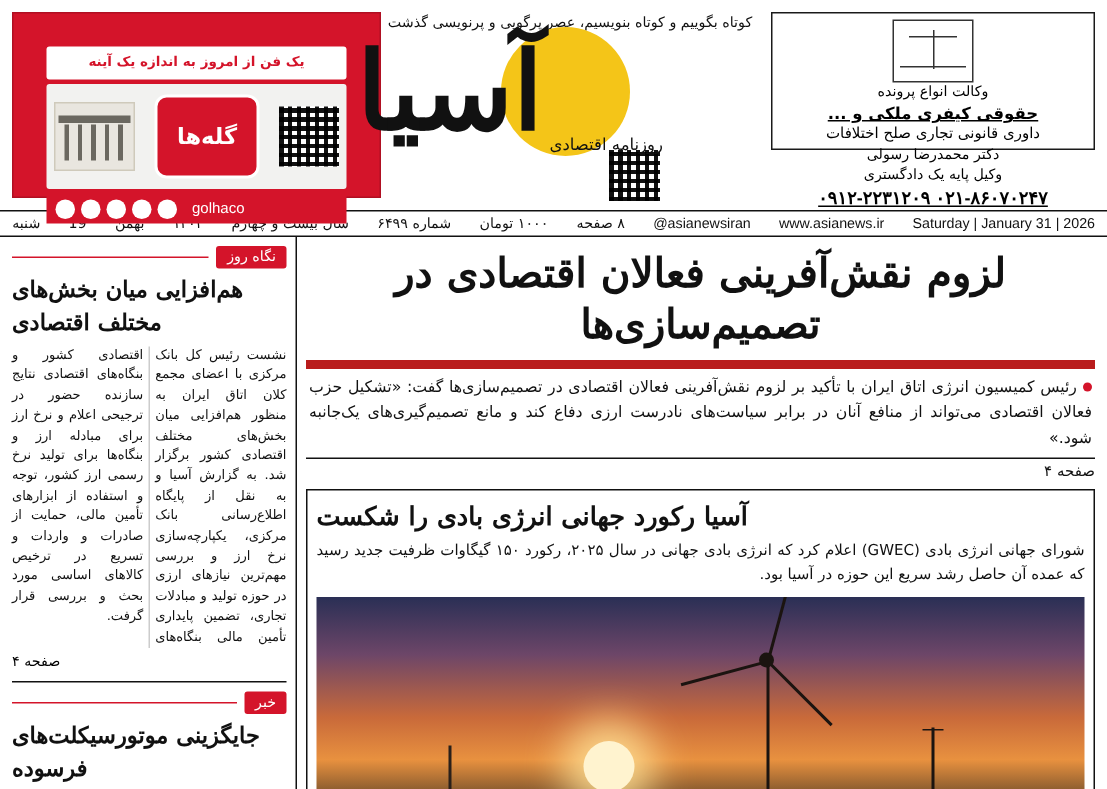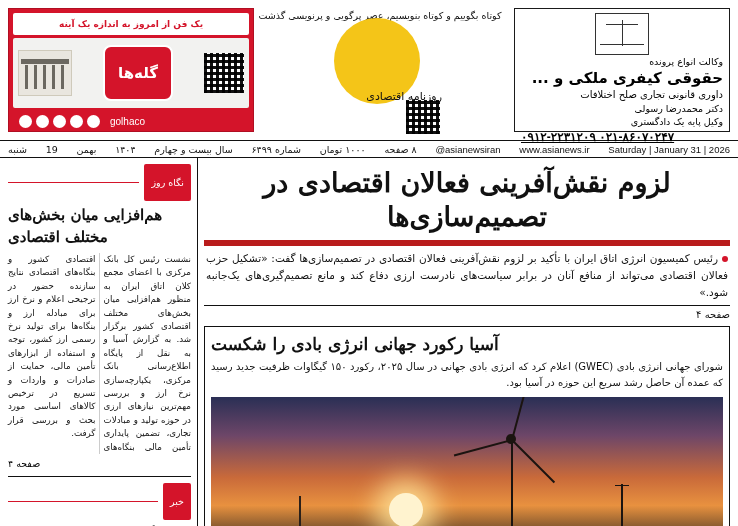--- a/index.html
+++ b/index.html
@@ -37,21 +37,21 @@
     background:
       repeating-linear-gradient(0deg,#111 0 3px,#fff 3px 6px),
       repeating-linear-gradient(90deg,#111 0 3px,#fff 3px 6px);
     background-blend-mode:multiply;border:2px solid #fff;
   }
 
   
   .ad-red{
     position:absolute;top:8px;left:8px;width:246px;height:124px;
     background:#d4142a;border:1px solid #b00f22;box-sizing:border-box;
-    padding:4px;
+    padding:22px;
   }
   .ad-red-top{
     height:22px;background:#ffffff;border-radius:2px;margin-bottom:3px;
     display:flex;align-items:center;justify-content:center;
     font-size:9px;color:#d4142a;font-weight:bold;
   }
   .ad-red-body{
     height:70px;background:#f2f2f0;border-radius:2px;position:relative;overflow:hidden;
     display:flex;align-items:center;justify-content:space-between;padding:3px 5px;box-sizing:border-box;
   }
@@ -80,39 +80,39 @@
   }
   .ad-red-bottom{
     height:20px;margin-top:3px;background:#d4142a;display:flex;align-items:center;gap:4px;
     padding-left:6px;box-sizing:border-box;direction:ltr;justify-content:flex-start;
   }
   .soc{width:13px;height:13px;border-radius:50%;background:#fff;display:inline-block;}
   .ad-handle{color:#fff;font-size:10px;margin-left:6px;font-family:"Liberation Sans",sans-serif;}
 
   
   .ad-legal{
-    position:absolute;top:8px;right:8px;width:216px;height:124px;
+    position:absolute;top:8px;right:8px;width:216px;height:92px;
     border:1px solid #1a1a1a;box-sizing:border-box;background:#fff;
-    padding:4px 6px;
+    padding:4px 6px;text-align:center;
   }
   .ad-legal .scales{
     width:52px;height:40px;margin:0 auto 1px auto;border:1px solid #333;
     position:relative;background:#fff;
   }
   .ad-legal .scales:before{
     content:"";position:absolute;left:50%;top:6px;width:1px;height:26px;background:#333;
   }
   .ad-legal .scales:after{
     content:"";position:absolute;left:10px;right:10px;top:10px;height:1px;background:#333;
   }
   .ad-legal .bookline{
     position:absolute;left:4px;right:4px;bottom:3px;height:6px;border-top:1px solid #333;
   }
   .ad-legal .l1{font-size:9.5px;margin-top:1px;}
-  .ad-legal .l2{font-size:15px;font-weight:bold;margin-top:2px;}
+  .ad-legal .l2{font-size:11px;font-weight:bold;margin-top:2px;text-decoration:underline;}
   .ad-legal .l3{font-size:10px;margin-top:2px;}
   .ad-legal .l4{font-size:9.5px;margin-top:3px;}
   .ad-legal .l5{font-size:9.5px;margin-top:2px;}
   .ad-legal .l6{font-size:12px;font-weight:bold;margin-top:3px;direction:ltr;font-family:"Liberation Sans",sans-serif;text-decoration:underline;}
 
   
   .infobar{
     height:18px;border-top:1.5px solid #111;border-bottom:1.5px solid #111;
     display:flex;align-items:center;justify-content:space-between;
     padding:0 8px;box-sizing:border-box;font-size:9.5px;color:#111;
@@ -170,21 +170,21 @@
   .photo .b3{transform:rotate(255deg);}
   .photo .t2{position:absolute;bottom:40px;left:410px;width:1.5px;height:48px;background:#1b1410;}
   .photo .t2b{position:absolute;bottom:86px;left:404px;width:14px;height:1.5px;background:#1b1410;}
   .photo .t3{position:absolute;bottom:42px;left:88px;width:1.5px;height:34px;background:#2a201a;}
 
   
   .kicker{
     display:flex;align-items:center;gap:5px;margin-bottom:3px;
   }
   .kicker-tag{
-    background:#d4142a;color:#fff;font-size:9.5px;padding:13px 7px;border-radius:2px;white-space:nowrap;
+    background:#d4142a;color:#fff;font-size:9.5px;padding:2px 7px;border-radius:2px;white-space:nowrap;
   }
   .kicker-line{flex:1;height:1px;background:#d4142a;}
   .side-head{
     font-family:"DejaVu Serif",serif;font-size:15px;line-height:22px;font-weight:bold;
     color:#111;text-align:left;margin:2px 0 5px 0;
   }
   .side-body{
     font-size:8.7px;line-height:13.4px;text-align:justify;color:#111;
     column-count:2;column-gap:8px;column-rule:1px solid #ccc;
   }
@@ -216,20 +216,21 @@
         <span class="soc"></span>
         <span class="soc"></span>
         <span class="ad-handle">golhaco</span>
       </div>
     </div>
 
     <div class="tagline">کوتاه بگوییم و کوتاه بنویسیم، عصر پرگویی و پرنویسی گذشت</div>
 
     <div class="logo-block">
       <div class="sun"></div>
+      <div class="logo-text">آسیا</div>
       <div class="qr-left"></div>
       <div class="logo-sub">روزنامه اقتصادی</div>
     </div>
 
     <div class="ad-legal">
       <div class="scales">
           <div class="bookline"></div>
         </div>
       <div class="l1">وکالت انواع پرونده</div>
       <div class="l2">حقوقی کیفری ملکی و ...</div>

